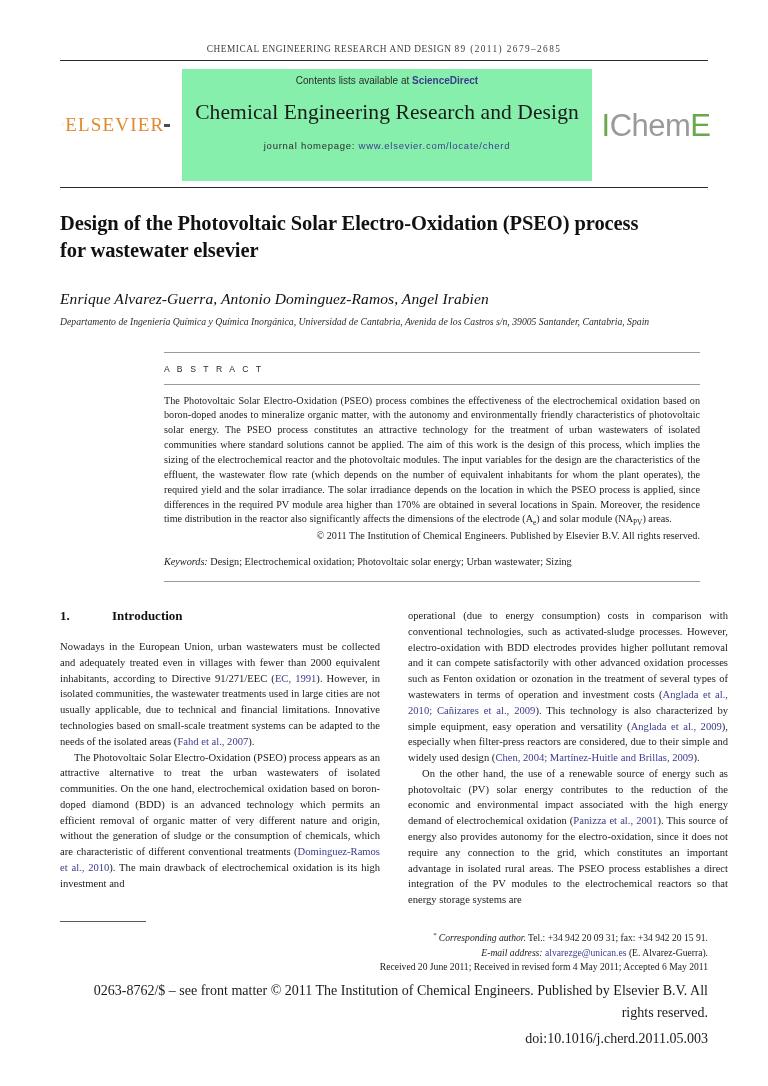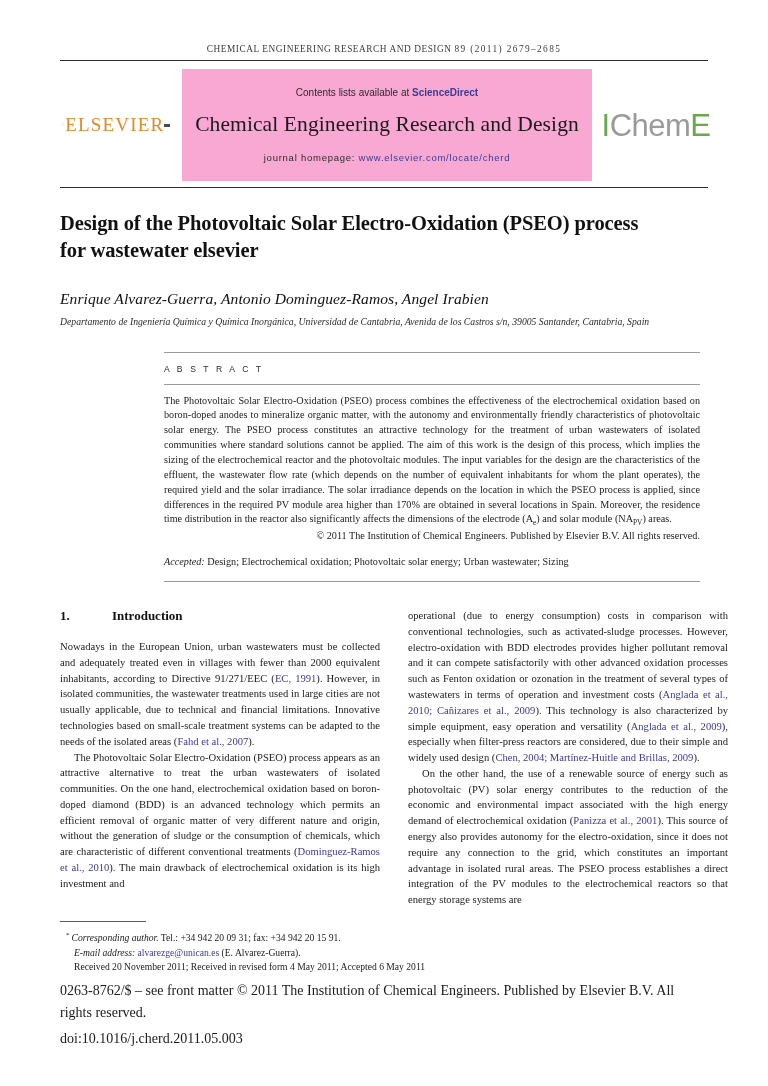--- a/index.html
+++ b/index.html
@@ -67,26 +67,26 @@
     margin-top: 1px;
   }
   .elsevier-underbar {
     width: 104px;
     height: 3px;
     background: #4a4a4a;
     margin-top: 3px;
   }
   .journal-band {
     flex: 1 1 auto;
-    background: #f9a8d4;
+    background: #86efac;
     margin-left: 12px;
     margin-right: 12px;
     display: flex;
     flex-direction: column;
-    justify-content: center;
+    justify-content: flex-start;
     align-items: center;
     padding: 6px 10px;
     box-sizing: border-box;
   }
   .contents-line {
     font-family: "Liberation Sans", sans-serif;
     font-size: 10px;
     color: #2b2b2b;
     margin-bottom: 14px;
   }
@@ -228,20 +228,21 @@
   }
   p.body + p.body { text-indent: 14px; }
   .cite { color: #3b3b8f; }
 
   
   .footnotes {
     position: absolute;
     left: 60px;
     bottom: 36px;
     width: 648px;
+    text-align: right;
   }
   .fn-rule {
     width: 86px;
     border-top: 0.9px solid #5a5a5a;
     margin-bottom: 8px;
   }
   .fn-line {
     font-family: "Liberation Serif", serif;
     font-size: 9.6px;
     line-height: 1.52;
@@ -333,21 +334,21 @@
 
   <div class="abstract-wrap">
     <div class="abs-rule-thin"></div>
     <div class="abs-label">A B S T R A C T</div>
     <div class="abs-rule-thin"></div>
     <div class="abstract-text">
       <span>The Photovoltaic Solar Electro-Oxidation (PSEO) process combines the effectiveness of the electrochemical oxidation based on boron-doped anodes to mineralize organic matter, with the autonomy and environmentally friendly characteristics of photovoltaic solar energy. The PSEO process constitutes an attractive technology for the treatment of urban wastewaters of isolated communities where standard solutions cannot be applied. The aim of this work is the design of this process, which implies the sizing of the electrochemical reactor and the photovoltaic modules. The input variables for the design are the characteristics of the effluent, the wastewater flow rate (which depends on the number of equivalent inhabitants for whom the plant operates), the required yield and the solar irradiance. The solar irradiance depends on the location in which the PSEO process is applied, since differences in the required PV module area higher than 170% are obtained in several locations in Spain. Moreover, the residence time distribution in the reactor also significantly affects the dimensions of the electrode (A</span><sub>e</sub><span>) and solar module (NA</span><sub>PV</sub><span>) areas.</span>
     </div>
     <div class="copyright-line">© 2011 The Institution of Chemical Engineers. Published by Elsevier B.V. All rights reserved.</div>
     <div class="keywords">
-      <span>Accepted:</span><span class="kw-body"> Design; Electrochemical oxidation; Photovoltaic solar energy; Urban wastewater; Sizing</span>
+      <span>Keywords:</span><span class="kw-body"> Design; Electrochemical oxidation; Photovoltaic solar energy; Urban wastewater; Sizing</span>
     </div>
     <div class="abs-rule-bottom"></div>
   </div>
 
   <div class="columns">
 
     <div class="col">
       <div class="sec-head">
         <span class="sec-num">1.</span>
         <span>Introduction</span>
@@ -363,18 +364,18 @@
   </div>
 
   <div class="footnotes">
     <div class="fn-rule"></div>
     <div class="fn-line">
       <span class="star-sup">*</span><span class="fn-italic">Corresponding author.</span><span> Tel.: +34 942 20 09 31; fax: +34 942 20 15 91.</span>
     </div>
     <div class="fn-line">
       <span class="fn-italic">E-mail address: </span><span class="fn-mail">alvarezge@unican.es</span><span> (E. Alvarez-Guerra).</span>
     </div>
-    <div class="fn-line">Received 20 November 2011; Received in revised form 4 May 2011; Accepted 6 May 2011</div>
+    <div class="fn-line">Received 20 June 2011; Received in revised form 4 May 2011; Accepted 6 May 2011</div>
     <div class="imprint">0263-8762/$ – see front matter © 2011 The Institution of Chemical Engineers. Published by Elsevier B.V. All rights reserved.</div>
     <div class="imprint">doi:10.1016/j.cherd.2011.05.003</div>
   </div>
 
 </div>
 
 </body></html>

